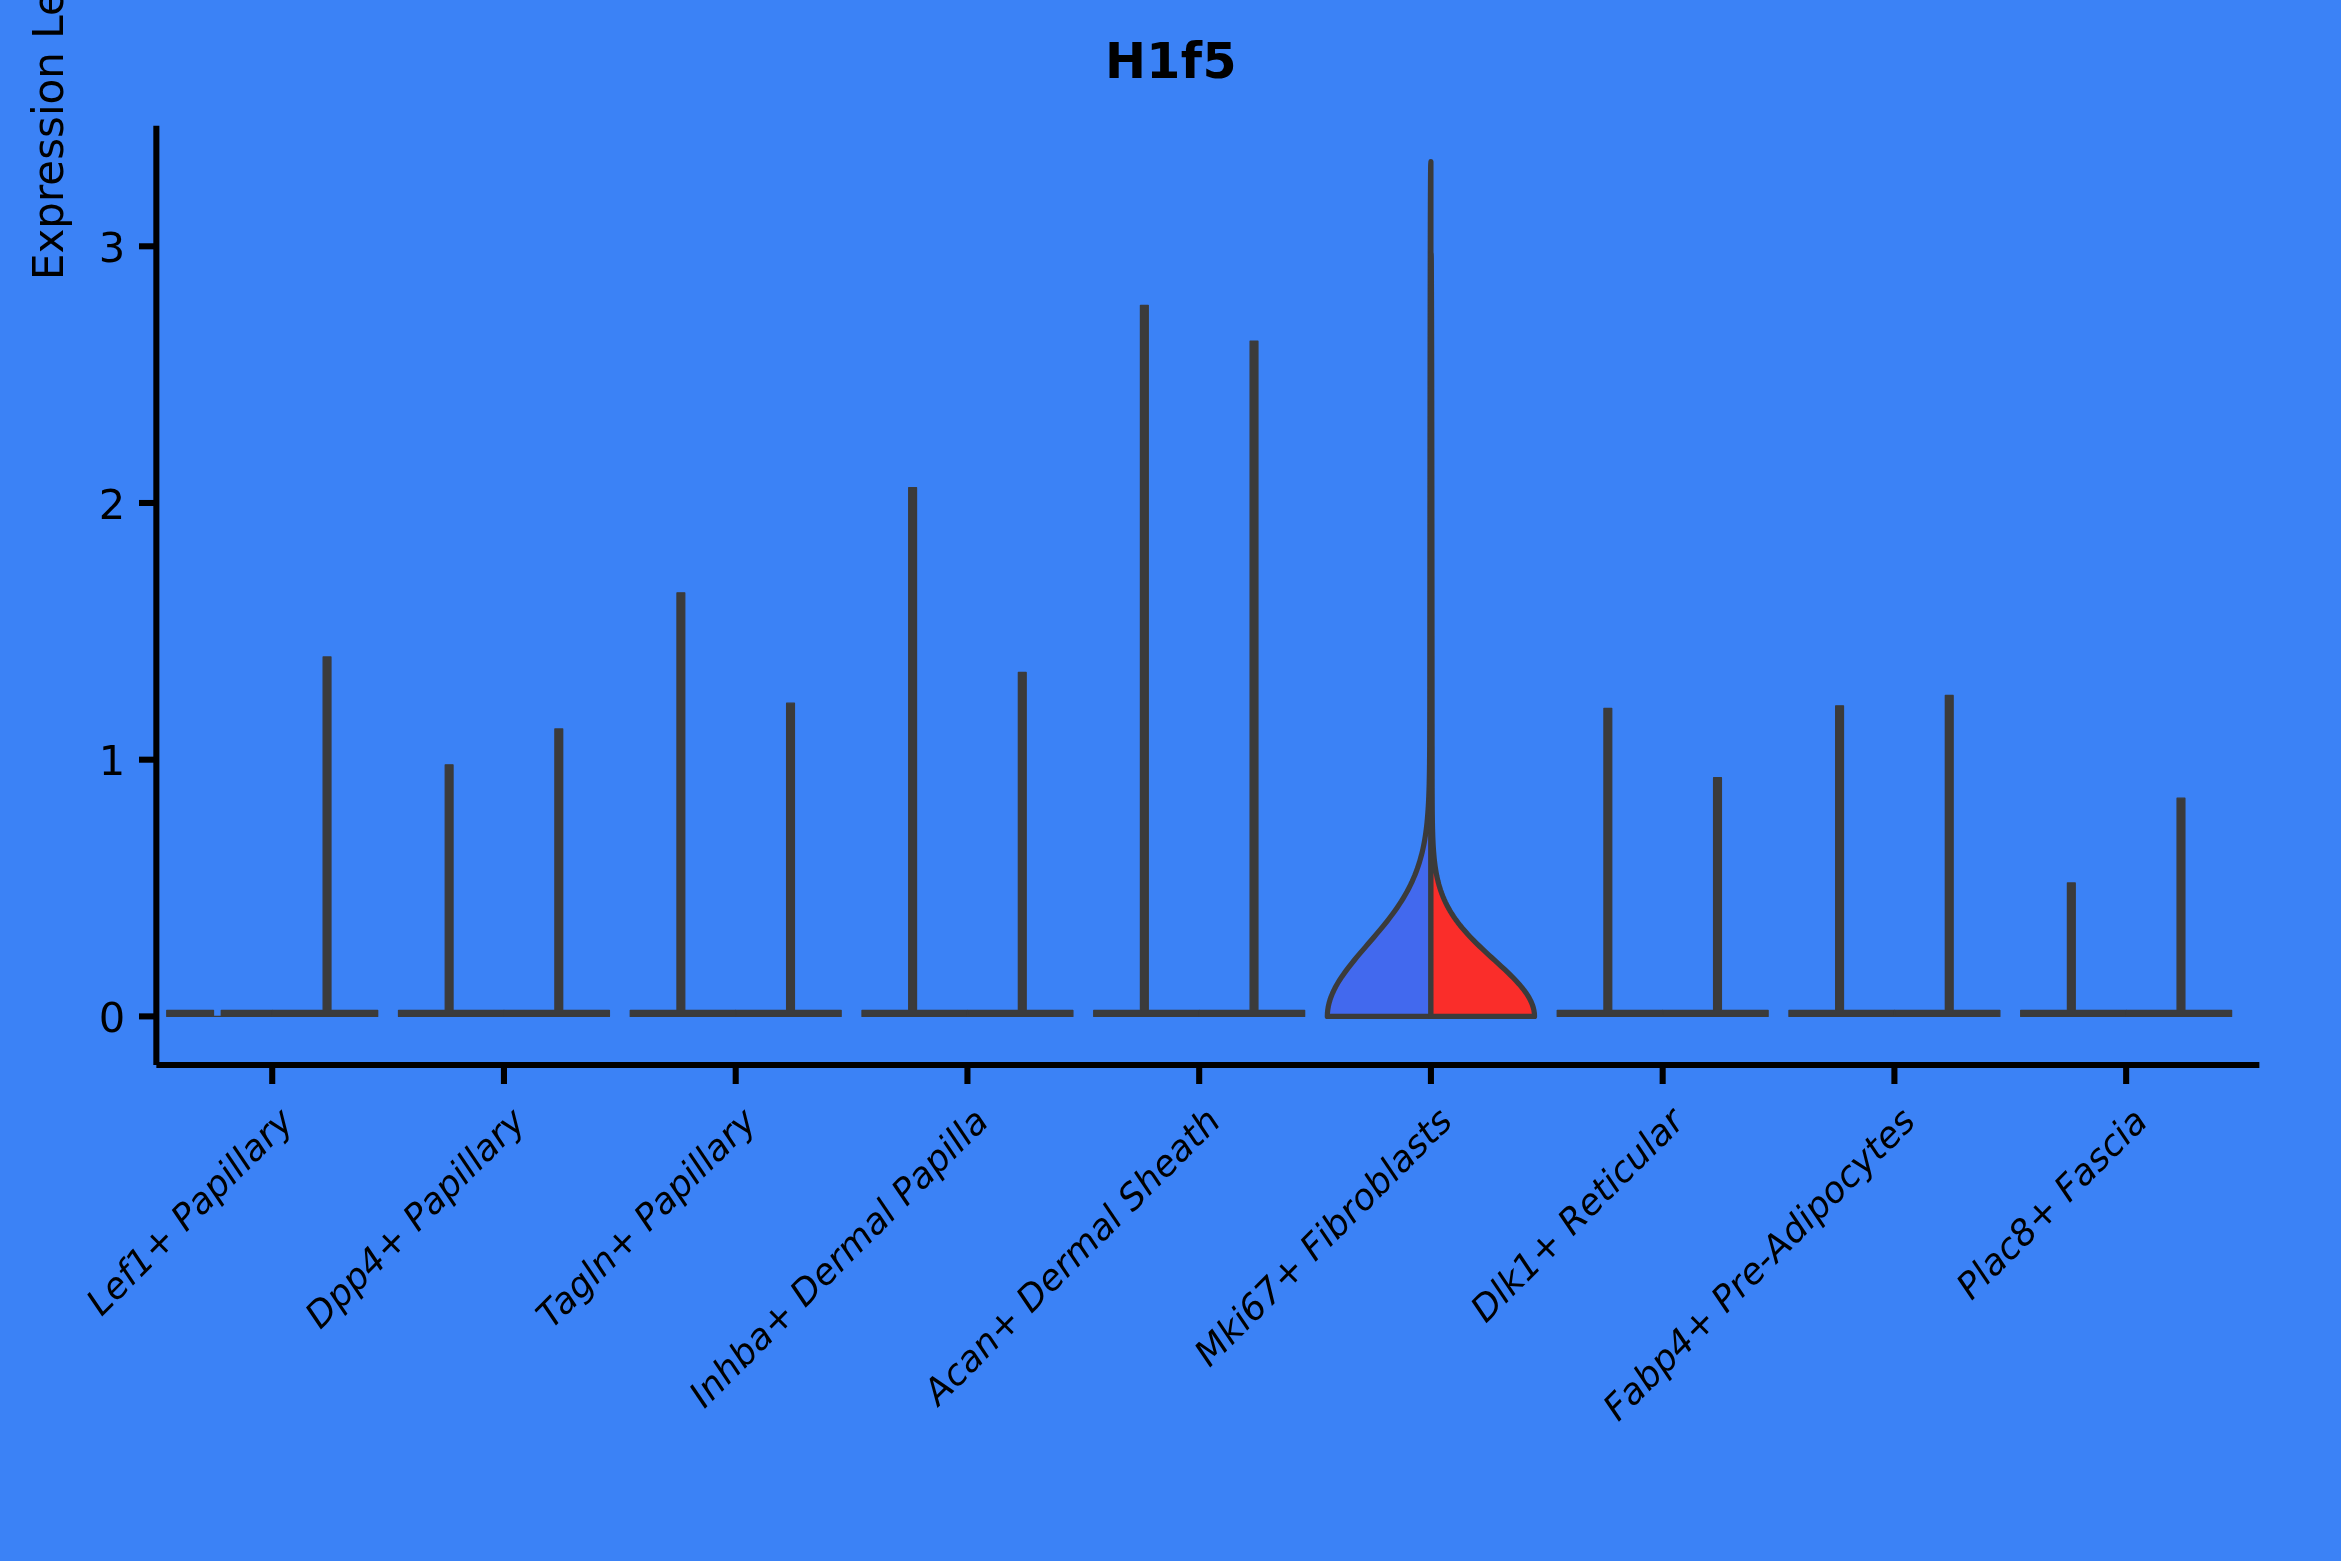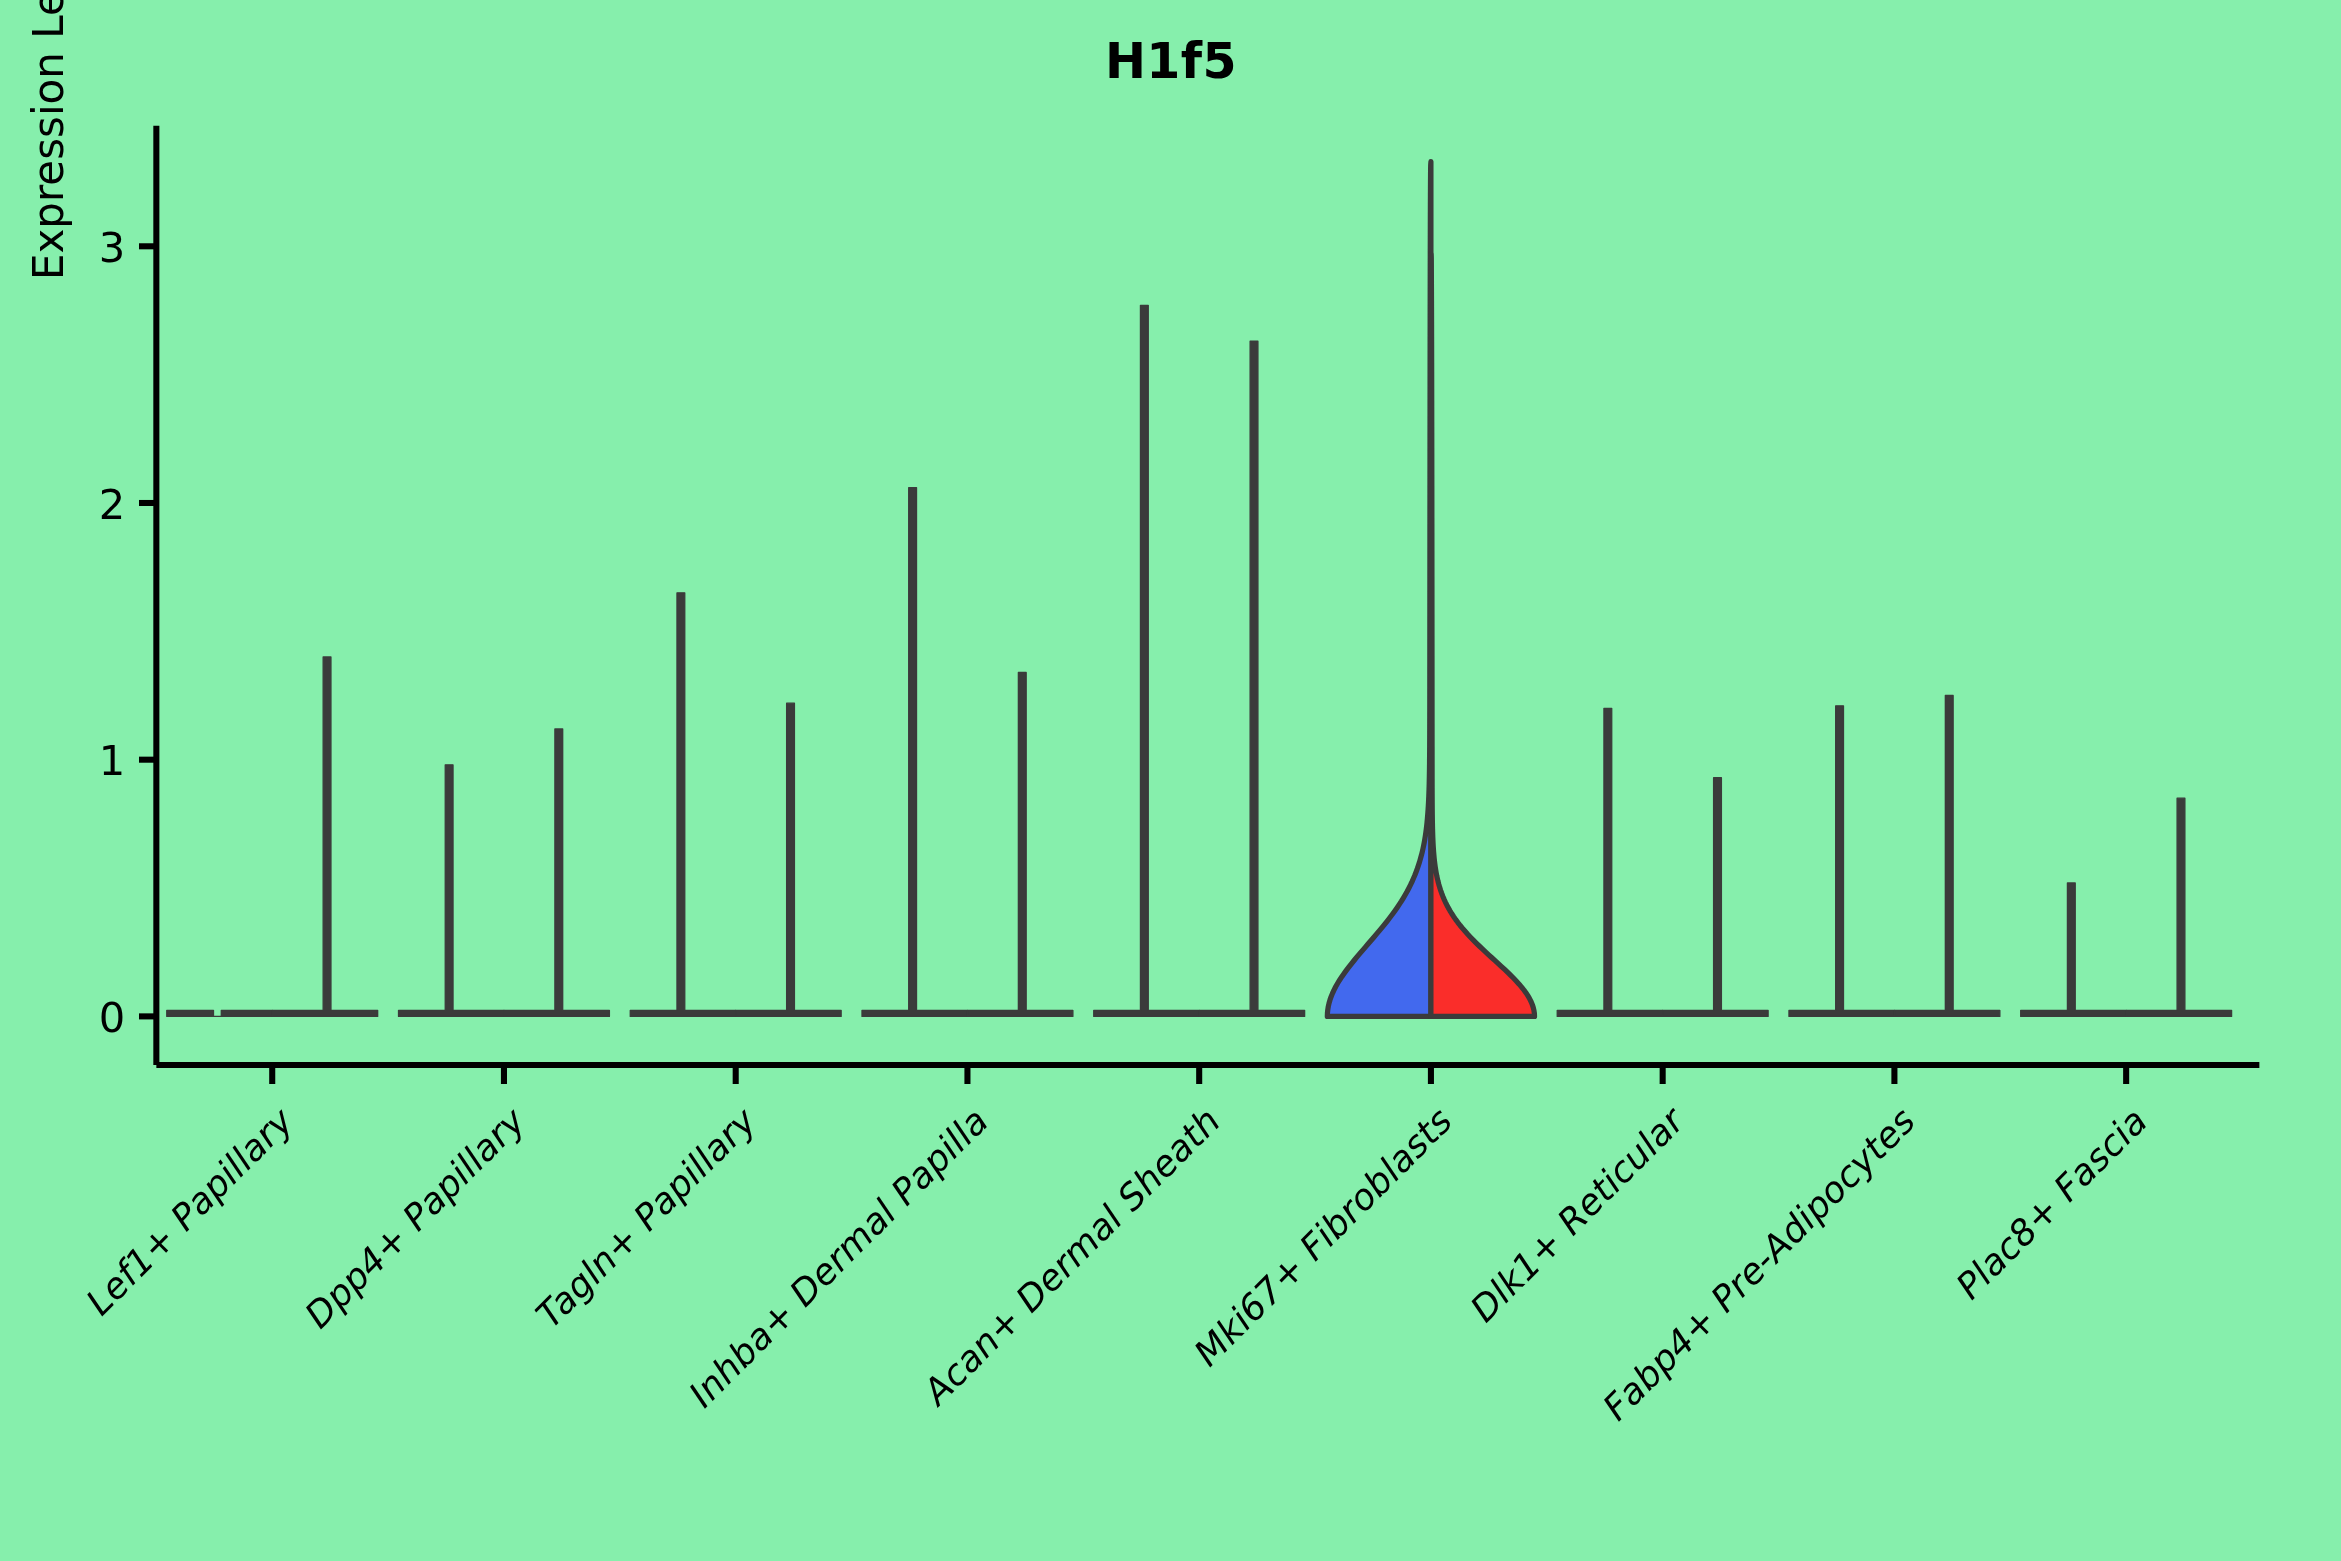--- a/index.html
+++ b/index.html
@@ -10,21 +10,21 @@
   body {
     width: 2342px;
     height: 1561px;
     font-family: "DejaVu Sans", sans-serif;
     overflow: hidden;
   }
   #plot-root {
     position: relative;
     width: 2342px;
     height: 1561px;
-    background: #86efac;
+    background: #3b82f6;
   }
   #chart-title {
     position: absolute;
     top: 33px;
     left: 0;
     width: 2342px;
     text-align: center;
     font-size: 49px;
     font-weight: bold;
     color: #000000;

